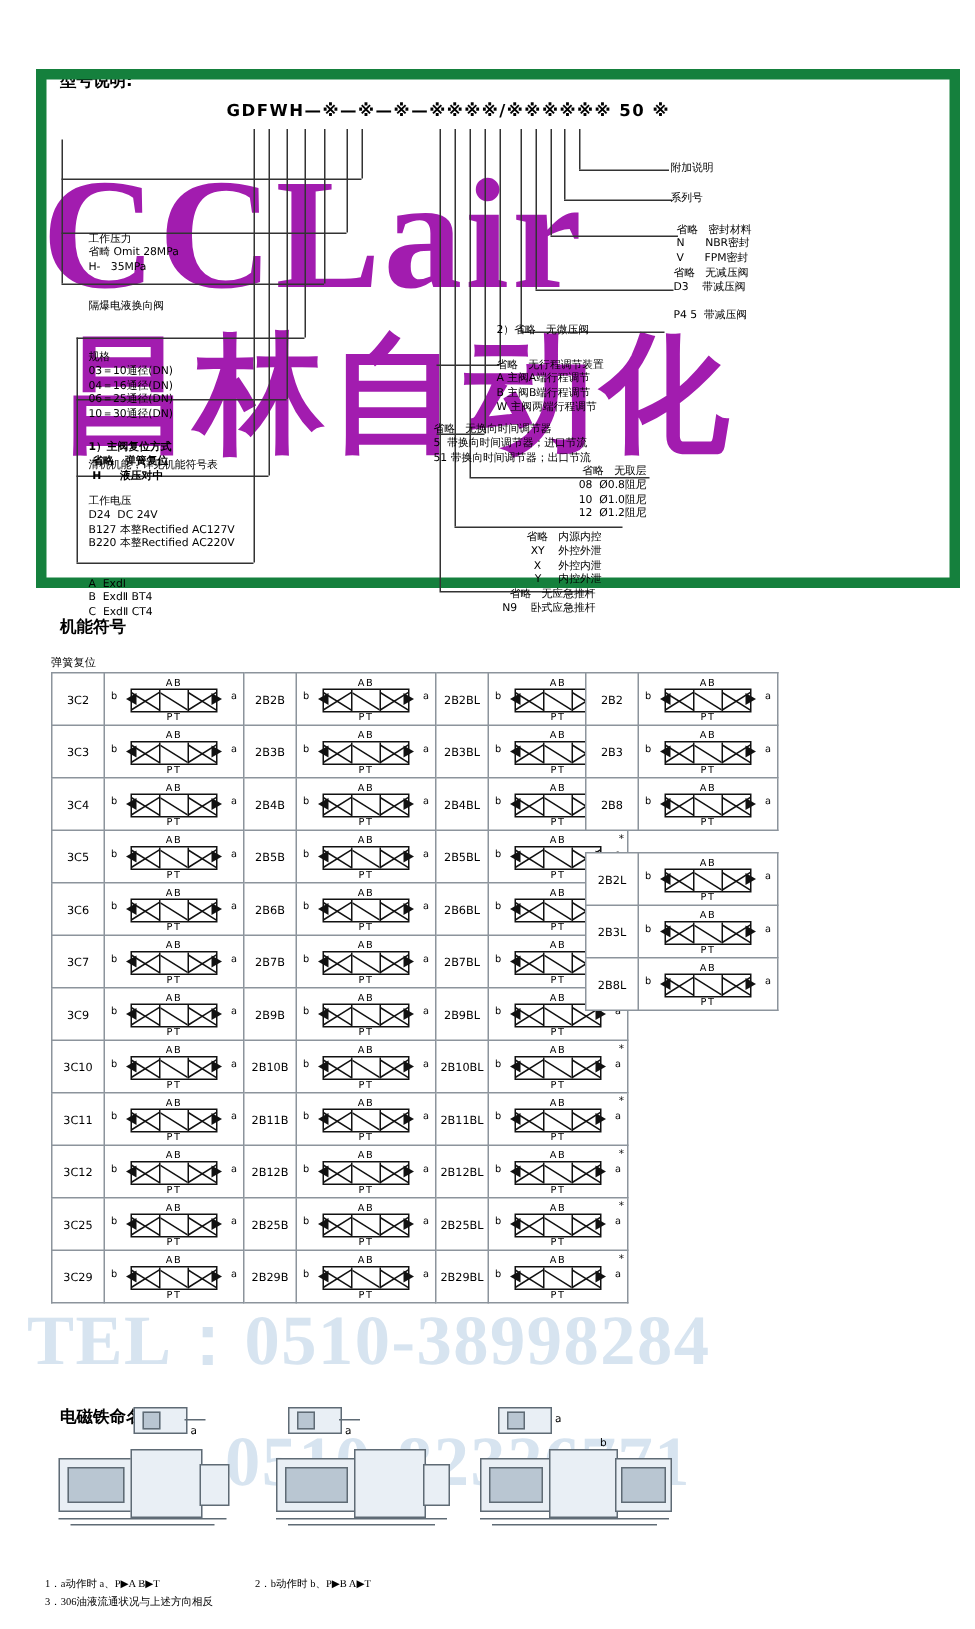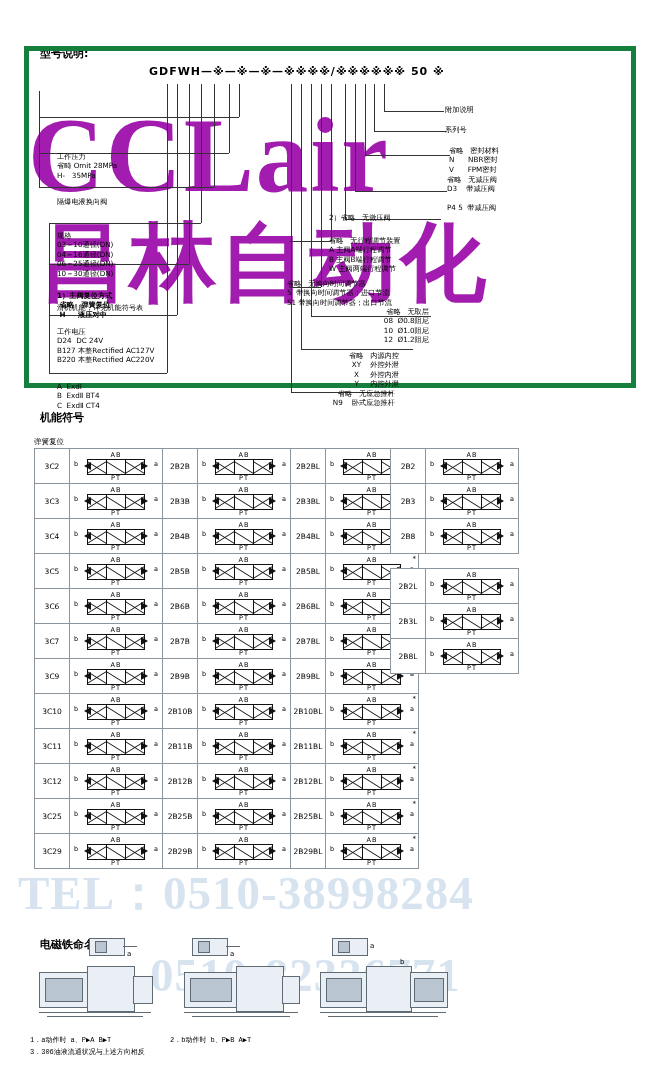--- a/index.html
+++ b/index.html
@@ -36,21 +36,21 @@
     font-size:11px;font-weight:bold;margin:16px;
     font-family:"DejaVu Sans","Liberation Sans",sans-serif;
   }
   .sec-typecode{position:absolute;left:24px;top:30px;}
   .sec-symbols{position:absolute;left:24px;top:394px;}
   .sec-coils{position:absolute;left:24px;top:921px;}
 
   
   .typebox{
     position:absolute;left:24px;top:46px;width:602px;height:332px;
-    border:5px solid #15803d;background:transparent;
+    border:7px solid #15803d;background:transparent;
   }
   .typecode{
     position:absolute;left:120px;top:14px;
     font-size:11px;font-weight:bold;letter-spacing:1px;
     font-family:"DejaVu Sans","Liberation Sans",sans-serif;
     white-space:nowrap;
   }
 
   .tb-line{position:absolute;background:#333;}
   .tb-h{height:1px;}
@@ -113,21 +113,21 @@
   .vs .tri-l{left:12px;border-right:7px solid #111;}
   .vs .tri-r{right:12px;border-left:7px solid #111;}
   .vs .star{position:absolute;right:0px;top:-1px;font-size:7px;}
 
   
   .coilbox{
     position:absolute;left:24px;top:936px;width:410px;height:94px;
     background:transparent;
   }
   .coilnote{
-    position:absolute;font-size:7px;font-family:Liberation Mono, monospace;
+    position:absolute;font-size:7px;font-family:Liberation Serif, serif;margin-top:16px;
   }
   .cn1{left:30px;top:1035px;}
   .cn2{left:30px;top:1047px;}
   .cn3{left:170px;top:1035px;}
 
   
   .vbody{position:absolute;}
   .vb-rect{position:absolute;border:1px solid #5f6b75;background:#e9eff5;}
   .vb-dark{position:absolute;background:#b9c6d2;border:1px solid #5f6b75;}
   .vb-line{position:absolute;background:#5f6b75;}

